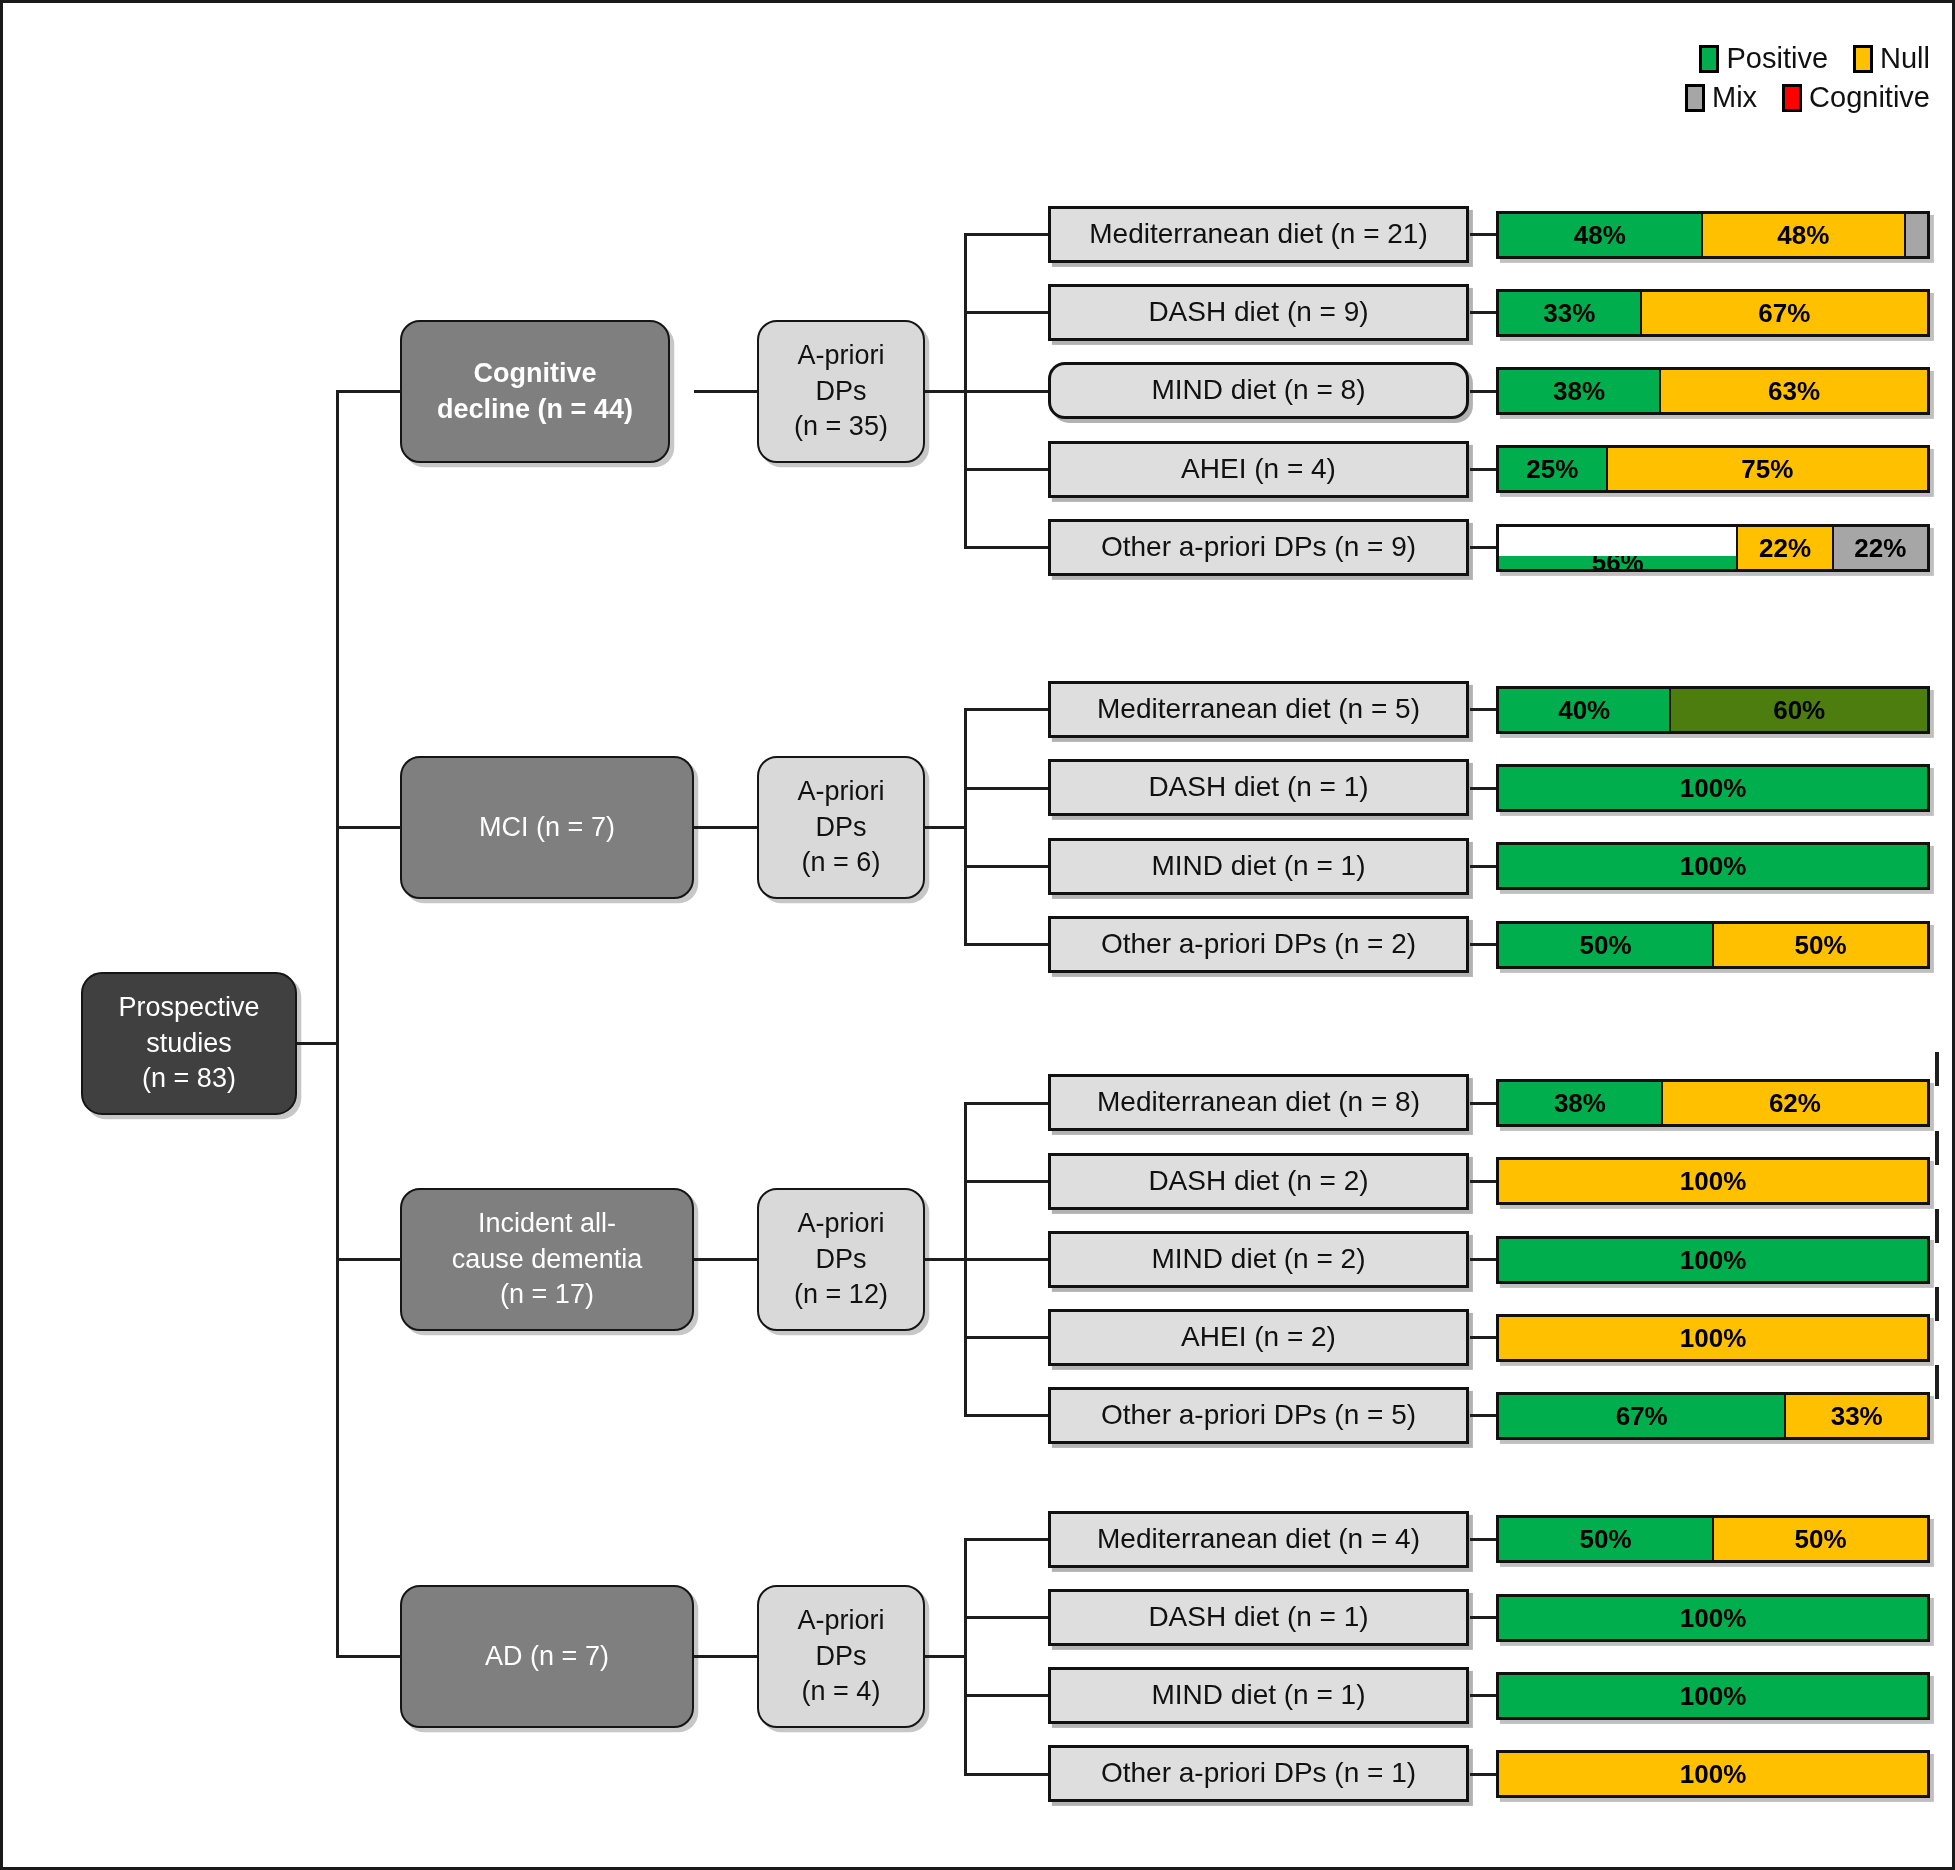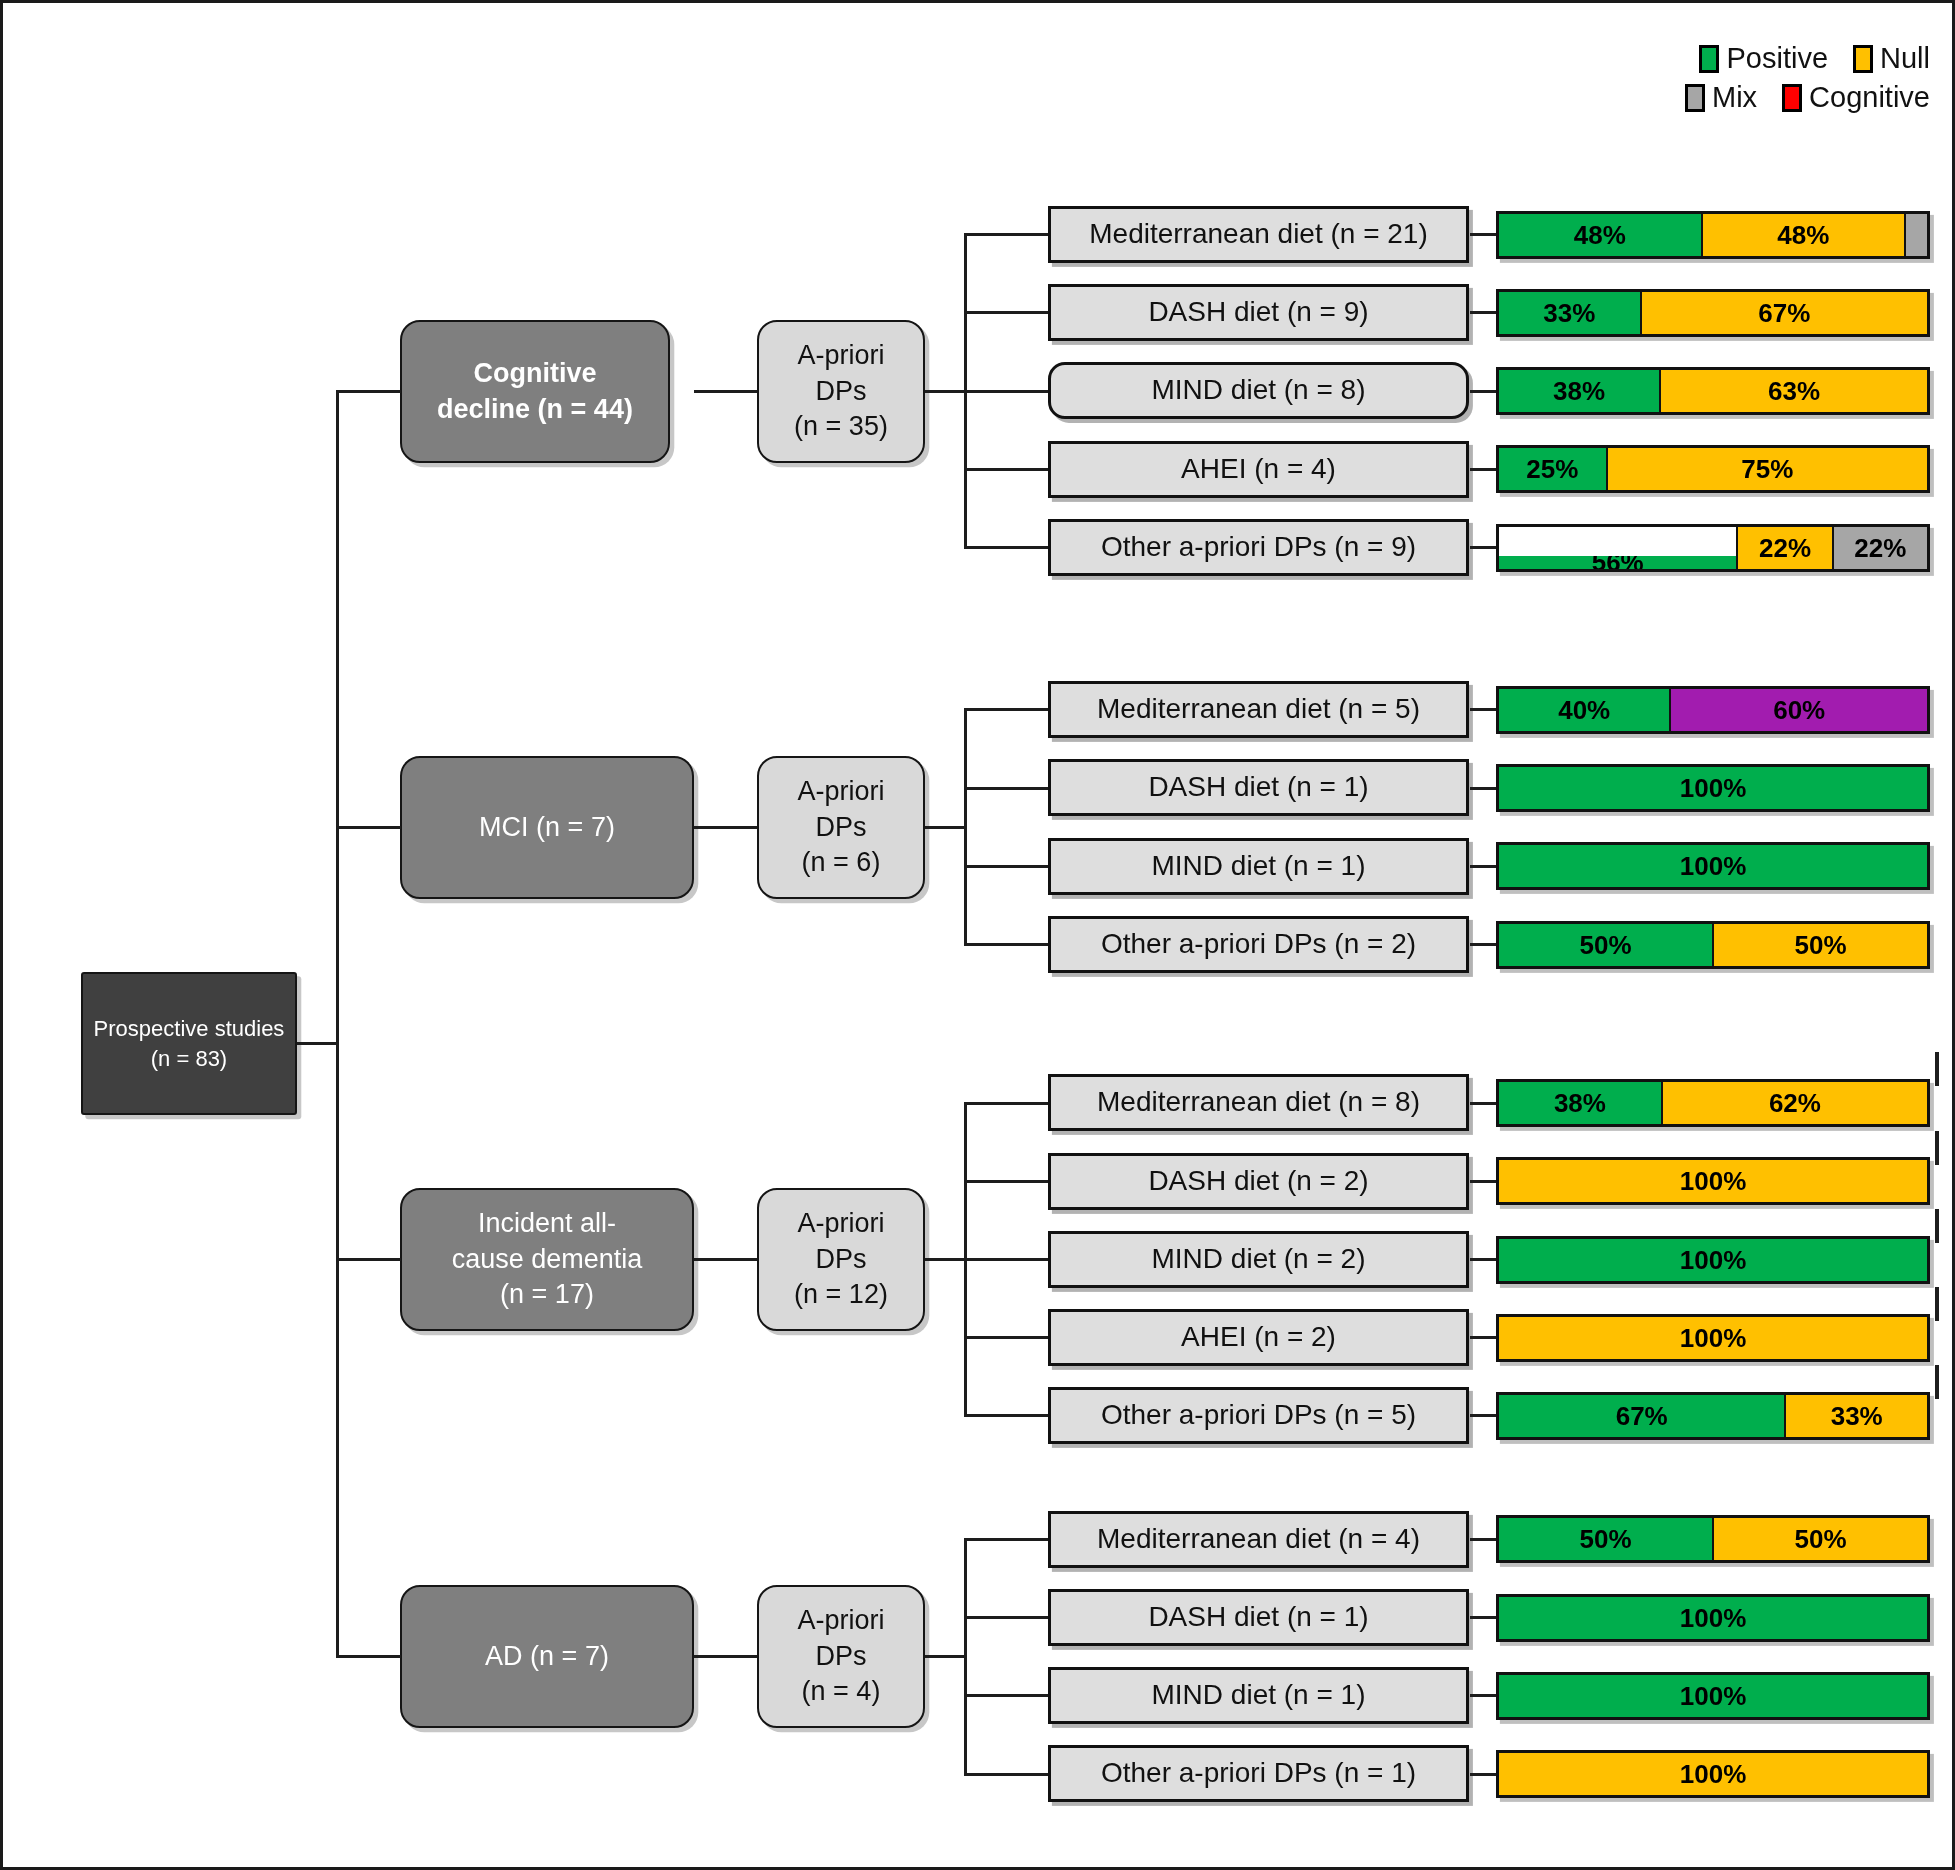--- a/index.html
+++ b/index.html
@@ -27,21 +27,21 @@
   .legend-label{font-size:29px;color:#111;line-height:1;white-space:nowrap;}
 
   
   .node{
     position:absolute;box-sizing:border-box;
     display:flex;align-items:center;justify-content:center;
     text-align:center;line-height:1.32;
     border:2.6px solid #151515;
   }
   .node.root{
-    background:#404040;color:#fff;border-radius:3px;font-size:22px;
+    background:#404040;color:#fff;border-radius:21px;font-size:27px;
     box-shadow:4.3px 4.3px 0 rgba(0,0,0,.22);
   }
   .node.outcome{
     background:#7f7f7f;color:#fff;border-radius:20px;font-size:27px;
     box-shadow:4.3px 4.3px 0 rgba(0,0,0,.22);
   }
   .node.dps{
     background:#d9d9d9;color:#111;border-radius:20px;font-size:27px;
     box-shadow:4.3px 4.3px 0 rgba(0,0,0,.22);
   }
@@ -185,21 +185,21 @@
       <div class="ln h" style="left: 333px; top: 387px; width: 65px;"></div>
       <div class="node diet" style="left: 1045px; top: 678px; width: 421px; height: 57px;">
         <span style="white-space: pre-line; padding: 0px 6px;">Mediterranean diet (n = 5)</span>
       </div>
       <div class="ln h" style="left: 961px; top: 705px; width: 84px;"></div>
       <div class="ln h" style="left: 1467px; top: 705px; width: 26px;"></div>
       <div class="barwrap" style="left: 1493px; top: 683px; width: 434px; height: 48px;">
         <div class="seg" style="background: rgb(0, 174, 77); flex: 40 0 0px;">
           <span>40%</span>
         </div>
-        <div class="seg" style="background: #a21caf; flex: 60 0 0px; align-items: center;">
+        <div class="seg" style="background: #4d7c0f; flex: 60 0 0px; align-items: center;">
           <span>60%</span>
         </div>
       </div>
       <div class="node diet" style="left: 1045px; top: 756px; width: 421px; height: 57px;">
         <span style="white-space: pre-line; padding: 0px 6px;">DASH diet (n = 1)</span>
       </div>
       <div class="ln h" style="left: 961px; top: 784px; width: 84px;"></div>
       <div class="ln h" style="left: 1467px; top: 784px; width: 26px;"></div>
       <div class="barwrap" style="left: 1493px; top: 761px; width: 434px; height: 48px;">
         <div class="seg" style="background: rgb(0, 174, 77); flex: 100 0 0px;">

